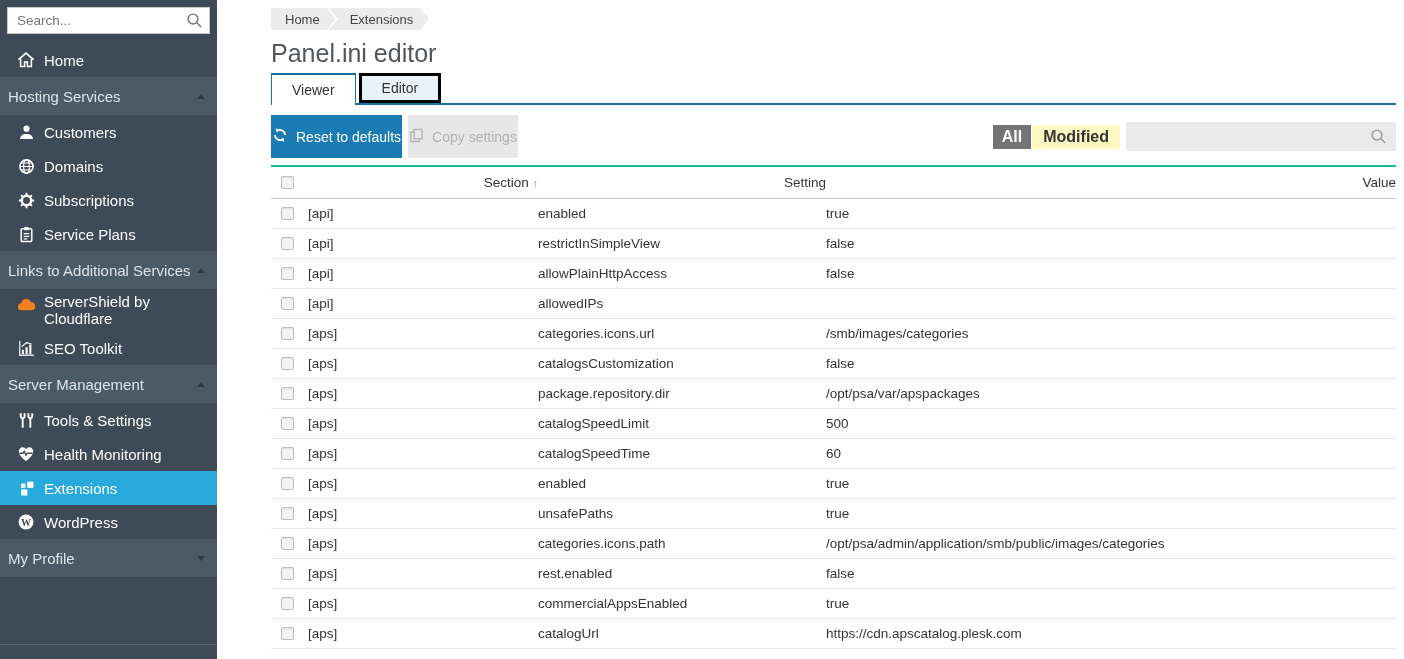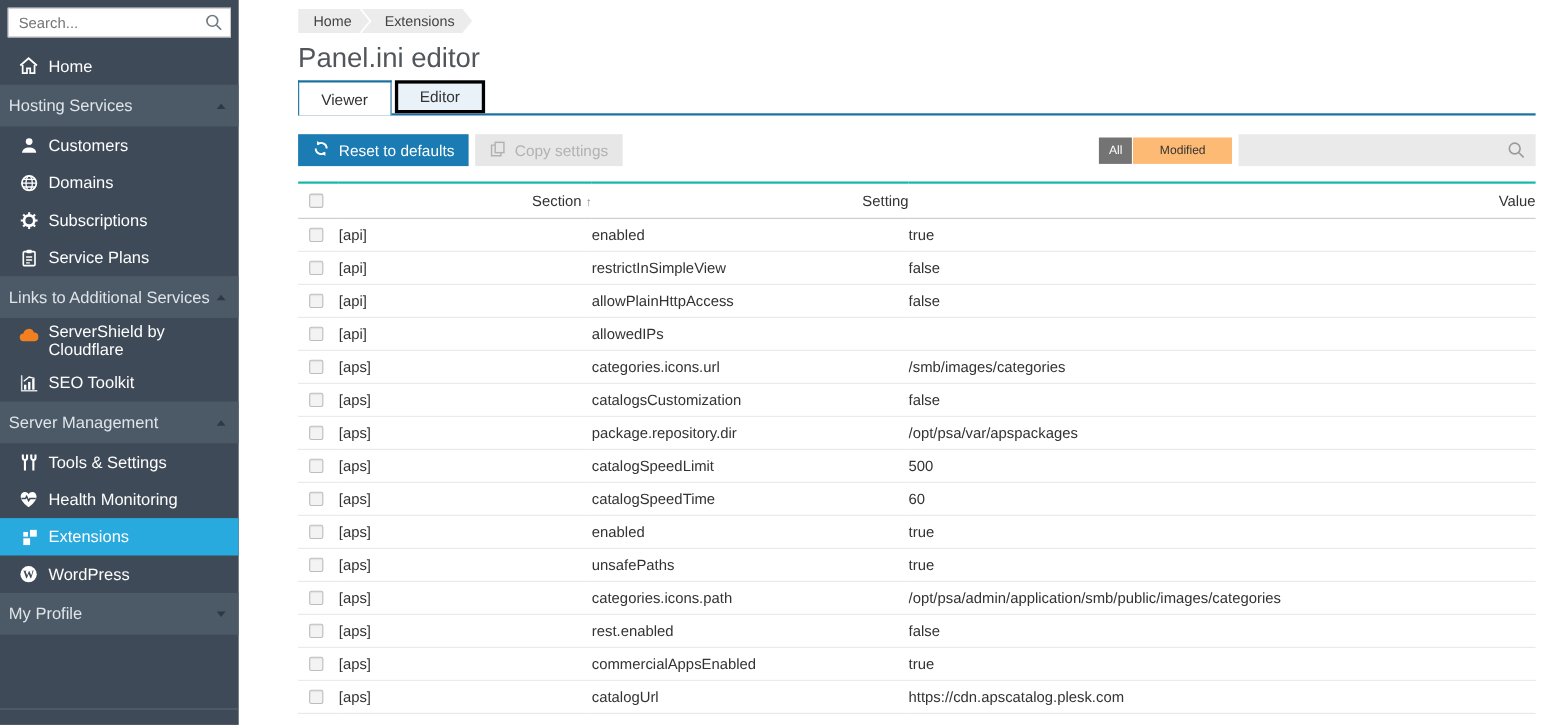--- a/index.html
+++ b/index.html
@@ -45,28 +45,28 @@
   h1 { margin-top:8px; font-size:25px; font-weight:400; color:#52565b; line-height:30px; }
 
   .tabs { display:flex; margin-top:5px; border-bottom:2px solid var(--rule,#17709e); height:32px; }
   .tab { height:30px; display:flex; align-items:center; padding:0 20px; font-size:14px;
          color:#333; cursor:pointer; margin-right:3px; }
   .tab.active { background:#fff; border:1px solid var(--rule,#17709e); border-top-width:2px;
          border-bottom:none; height:32px; margin-bottom:-2px; position:relative; z-index:2; }
   .tab.inactive { background:#e8f2f8; border:3px solid #000000; }
 
   .toolbar { display:flex; align-items:center; margin-top:17px; height:29px; }
-  .btn { height:29px; border:none; display:inline-flex; align-items:center; gap:8px;
-         font-size:14px; font-family:inherit; cursor:pointer; padding:0 13px; }
+  .btn { height:43px; border:none; display:inline-flex; align-items:center; gap:8px;
+         font-size:14px; font-family:inherit; cursor:pointer; padding:0 1px; }
   .btn-primary { background:var(--btn-blue,#1b7bb3); color:#fff; }
   .btn-disabled { background:#e7e7e7; color:#b2b2b2; margin-left:6px; cursor:default; }
   .toolbar-right { margin-left:auto; display:flex; align-items:center; }
-  .seg { height:24px; display:flex; align-items:center; font-size:11px; cursor:pointer; }
+  .seg { height:24px; display:flex; align-items:center; font-size:16px; cursor:pointer;font-weight:bold; }
   .seg-all { background:#747474; color:#fff; padding:0 9px; }
-  .seg-mod { background:#fdba74; color:#333; padding:0 24px; margin-left:1px; }
+  .seg-mod { background:#fef9c3; color:#333; padding:0 11px; margin-left:1px; }
   .filter-search { position:relative; width:270px; height:29px; background:#eaeaea; margin-left:6px; }
   .filter-search input { width:100%; height:100%; border:none; background:transparent;
          padding:0 32px 0 10px; font-size:13.5px; outline:none; font-family:inherit; }
   .filter-search .mag { position:absolute; right:9px; top:6px; }
 
   table { width:100%; border-collapse:collapse; margin-top:14px; table-layout:fixed; }
   col.c-cb { width:37px; } col.c-sec { width:230px; } col.c-set { width:288px; }
   thead th { text-align:right; font-weight:400; font-size:13.5px; color:#333;
          border-top:2px solid #14b8a6; border-bottom:1px solid #c9c9c9; padding:8px 0; }
   tbody td { font-size:13.5px; color:#333; border-bottom:1px solid #e8e8e8; padding:7px 0;

